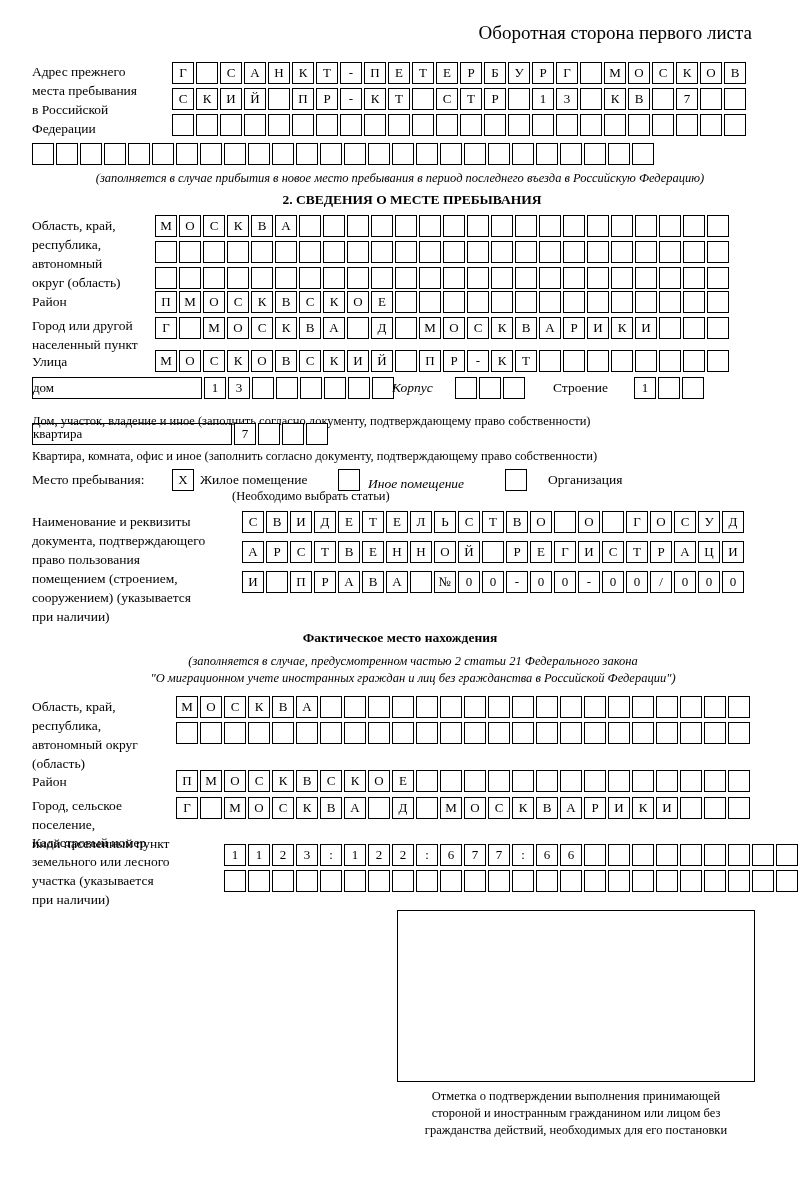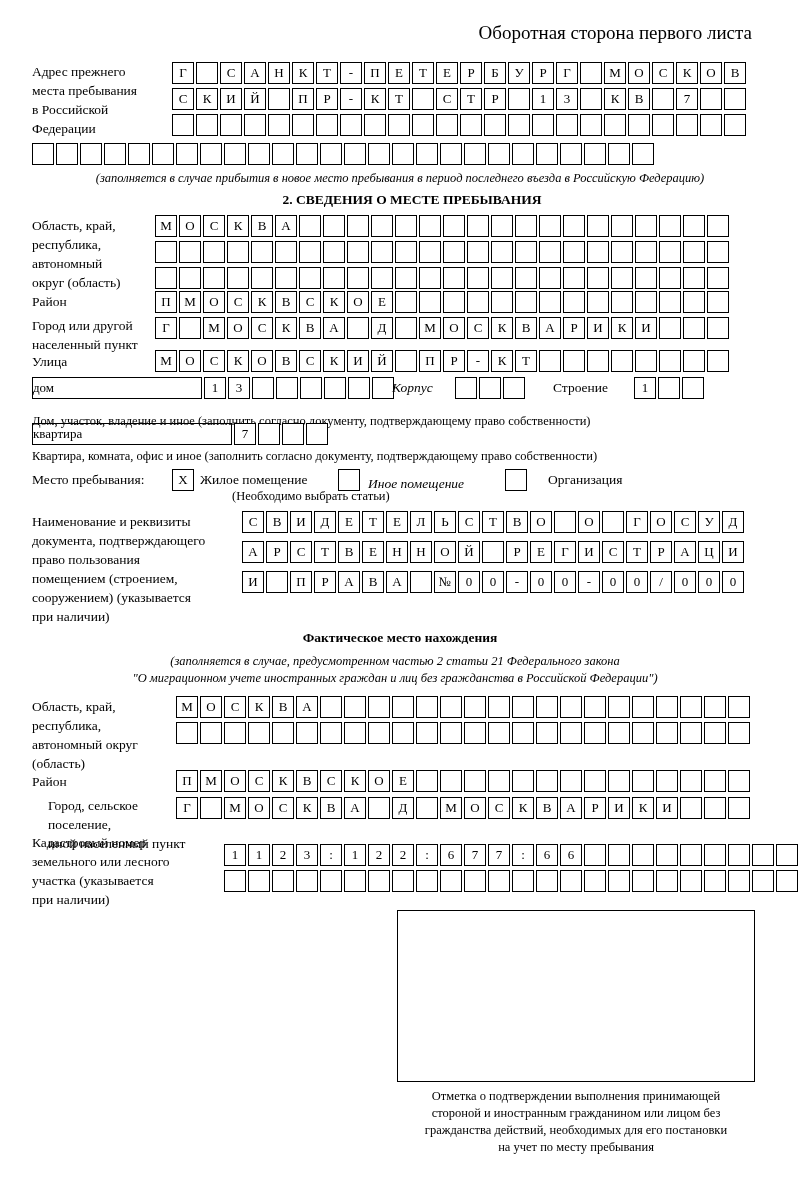--- a/index.html
+++ b/index.html
@@ -510,21 +510,21 @@
     <div class="bx">-</div>
     <div class="bx">0</div>
     <div class="bx">0</div>
     <div class="bx">/</div>
     <div class="bx">0</div>
     <div class="bx">0</div>
     <div class="bx">0</div>
   </div>
 
   <div class="abs section-title" style="left:32px; top:630px; width:736px;">Фактическое место нахождения</div>
-  <div class="abs center-note" style="left:27px; top:653px; width:736px;">
+  <div class="abs center-note" style="left:45px; top:653px; width:736px;">
     <div>(заполняется в случае, предусмотренном частью 2 статьи 21 Федерального закона</div>
     <div>"О миграционном учете иностранных граждан и лиц без гражданства в Российской Федерации")</div>
   </div>
 
   <div class="abs label" style="left:32px; top:697px; width:150px;">
     <div>Область, край,</div>
     <div>республика,</div>
     <div>автономный округ</div>
     <div>(область)</div>
   </div>
@@ -604,21 +604,21 @@
     <div class="bx"></div>
     <div class="bx"></div>
     <div class="bx"></div>
     <div class="bx"></div>
     <div class="bx"></div>
     <div class="bx"></div>
     <div class="bx"></div>
     <div class="bx"></div>
   </div>
 
-  <div class="abs label" style="left:48px; top:796px; width:150px;">
+  <div class="abs label" style="left:32px; top:796px; width:150px;">
     <div>Город, сельское поселение,</div>
     <div>иной населенный пункт</div>
   </div>
   <div class="abs boxrow" style="left:176px; top:797px;">
     <div class="bx">Г</div>
     <div class="bx"></div>
     <div class="bx">М</div>
     <div class="bx">О</div>
     <div class="bx">С</div>
     <div class="bx">К</div>
@@ -701,16 +701,15 @@
     <div class="bx"></div>
     <div class="bx"></div>
     <div class="bx"></div>
   </div>
 
   <div class="abs bigbox" style="left:397px; top:910px; width:358px; height:172px;"></div>
   <div class="abs caption" style="left:397px; top:1088px; width:358px;">
     <div>Отметка о подтверждении выполнения принимающей</div>
     <div>стороной и иностранным гражданином или лицом без</div>
     <div>гражданства действий, необходимых для его постановки</div>
-    <div>на учет по месту пребывания</div>
   </div>
 
 </div>
 
 </body></html>

